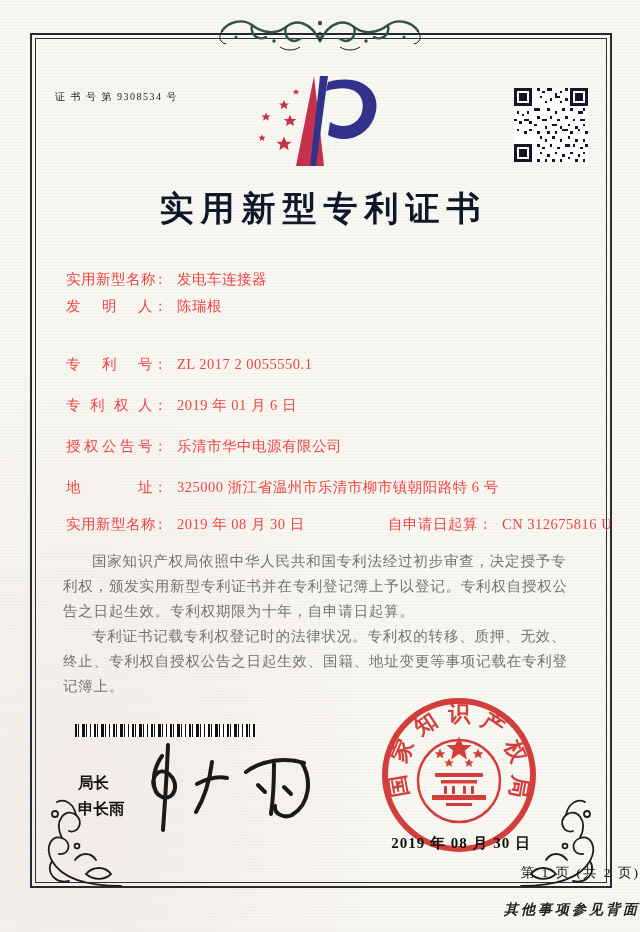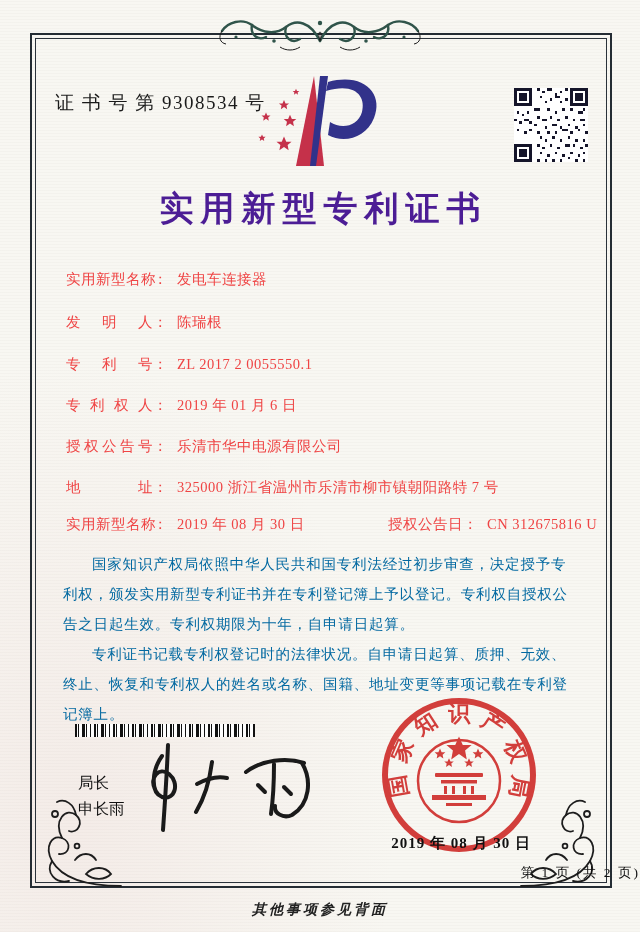--- a/index.html
+++ b/index.html
@@ -10,44 +10,44 @@
       radial-gradient(ellipse at 12% 88%, rgba(225,185,185,0.18), transparent 40%),
       repeating-linear-gradient(0deg, rgba(120,110,100,0.035) 0 1px, transparent 1px 3px),
       #f8f7f2;
     color:#1d1d1d;
   }
   .abs{position:absolute;}
   
   .frame{position:absolute;left:30px;top:33px;right:28px;bottom:44px;border:2.5px solid #242c33;}
   .frame-inner{position:absolute;inset:3px;border:1px solid #2a323a;}
   
-  .cert-no{left:55px;top:90px;font-size:19px;letter-spacing:1.5px;color:#1a1a1a;}
+  .cert-no{left:55px;top:90px;font-size:10px;letter-spacing:1.5px;color:#1a1a1a;}
   .logo{left:238px;top:72px;}
   .qr{left:514px;top:88px;}
   .title{left:0;top:186px;width:640px;text-align:center;font-size:34px;font-weight:700;
-         letter-spacing:7px;text-indent:7px;color:#4c1d95;}
+         letter-spacing:7px;text-indent:7px;color:#0f172a;}
   
   .row{left:66px;width:525px;font-size:14.5px;letter-spacing:0.5px;color:#ef4444;white-space:nowrap;}
   .flabel{display:inline-block;width:6em;text-align:justify;text-align-last:justify;vertical-align:bottom;}
   .fvalue{margin-left:9px;}
   .row-split .col2{position:absolute;left:322px;top:0;}
   
-  .body-text{left:63px;top:549px;width:515px;font-size:14.5px;line-height:30px;
-             letter-spacing:0.8px;color:#0369a1;}
+  .body-text{left:63px;top:549px;width:515px;font-size:14.5px;line-height:25px;
+             letter-spacing:0.8px;color:#737373;}
   .body-text p{margin:0;text-indent:2em;}
   
   .barcode{left:75px;top:724px;}
-  .director{left:78px;top:770px;font-size:15.5px;font-weight:400;line-height:26px;color:#111;}
+  .director{left:78px;top:770px;font-size:15.5px;font-weight:700;line-height:26px;color:#111;}
   .signature{left:122px;top:740px;}
   .seal{left:376px;top:692px;}
   .seal-date{left:383px;top:834px;width:156px;text-align:center;font-size:15px;
              font-weight:700;letter-spacing:1px;color:#111;}
   .page-info{left:0;top:864px;width:640px;text-align:right;font-size:13.5px;
              letter-spacing:2px;color:#111;}
-  .back-note{left:0;top:901px;width:640px;text-align:center;font-size:14px;
+  .back-note{left:0;top:901px;width:640px;text-align:right;font-size:14px;
              font-style:italic;font-weight:600;letter-spacing:3px;color:#222;font-family:Liberation Serif, serif;}
   .ornament-top{left:214px;top:11px;}
   .corner-bl{left:31px;top:790px;}
   .corner-br{left:516px;top:790px;transform:scaleX(-1);}
 </style>
 </head>
 <body>
 
 <div class="frame">
   <div class="frame-inner"></div>
@@ -116,45 +116,45 @@
              M10,25h1v1h-1z M13,26h1v1h-1z M16,25h1v1h-1z M19,26h1v1h-1z M22,25h1v1h-1z M25,26h1v1h-1z M27,25h1v1h-1z
              M9,28h1v1h-1z M12,28h1v1h-1z M15,28h1v1h-1z M18,28h1v1h-1z M21,27h1v1h-1z M24,28h1v1h-1z M27,28h1v1h-1z"></path>
   </g>
 </svg>
 
 <div class="abs title">实用新型专利证书</div>
 
 <div class="abs row" style="top:270px">
   <span class="flabel">实用新型名称</span><span>：</span><span class="fvalue">发电车连接器</span>
 </div>
-<div class="abs row" style="top:313px">
+<div class="abs row" style="top:297px">
   <span class="flabel">发明人</span><span>：</span><span class="fvalue">陈瑞根</span>
 </div>
 <div class="abs row" style="top:355px">
   <span class="flabel">专利号</span><span>：</span><span class="fvalue">ZL 2017 2 0055550.1</span>
 </div>
 <div class="abs row" style="top:396px">
   <span class="flabel">专利权人</span><span>：</span><span class="fvalue">2019 年 01 月 6 日</span>
 </div>
 <div class="abs row" style="top:437px">
   <span class="flabel">授权公告号</span><span>：</span><span class="fvalue">乐清市华中电源有限公司</span>
 </div>
 <div class="abs row" style="top:478px">
-  <span class="flabel">地址</span><span>：</span><span class="fvalue">325000 浙江省温州市乐清市柳市镇朝阳路特 7 号</span>
+  <span class="flabel">地址</span><span>：</span><span class="fvalue">325000 浙江省温州市乐清市柳市镇朝阳路特 6 号</span>
 </div>
 <div class="abs row row-split" style="top:515px">
   <span class="flabel">实用新型名称</span><span>：</span><span class="fvalue">2019 年 08 月 30 日</span>
   <span class="col2">
-    <span>授权公告日</span><span>：</span><span class="fvalue">CN 312675816 U</span>
+    <span>自申请日起算</span><span>：</span><span class="fvalue">CN 312675816 U</span>
   </span>
 </div>
 
 <div class="abs body-text">
   <p>国家知识产权局依照中华人民共和国专利法经过初步审查，决定授予专利权，颁发实用新型专利证书并在专利登记簿上予以登记。专利权自授权公告之日起生效。专利权期限为十年，自申请日起算。</p>
-  <p>专利证书记载专利权登记时的法律状况。自申请日起算、质押、无效、终止、恢复和专利权人的姓名或名称、国籍、地址变更等事项记载在专利登记簿上。</p>
+  <p>专利证书记载专利权登记时的法律状况。专利权的转移、质押、无效、终止、专利权自授权公告之日起生效、国籍、地址变更等事项记载在专利登记簿上。</p>
 </div>
 
 <div class="abs barcode" style="width:180px;height:13px;background:repeating-linear-gradient(90deg,#111 0 2px,#fdfdfd 2px 3px,#111 3px 4px,#fdfdfd 4px 7px,#111 7px 10px,#fdfdfd 10px 11px,#111 11px 12px,#fdfdfd 12px 15px,#111 15px 16px,#fdfdfd 16px 19px);"></div>
 
 <div class="abs director">
   <div>局长</div>
   <div>申长雨</div>
 </div>
 
 <svg class="abs signature" width="215" height="100" viewBox="0 0 215 100">

